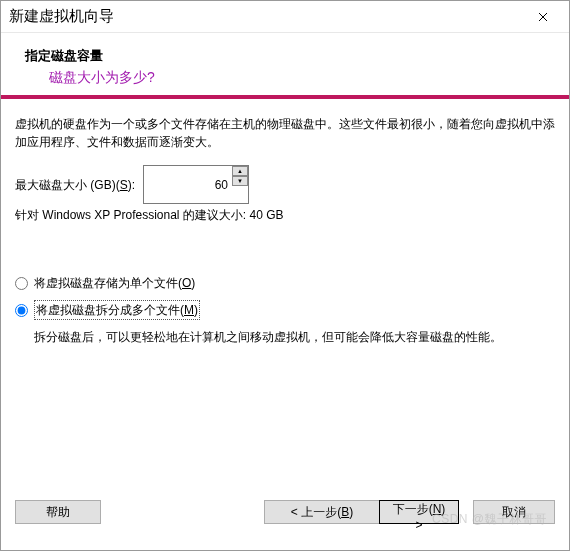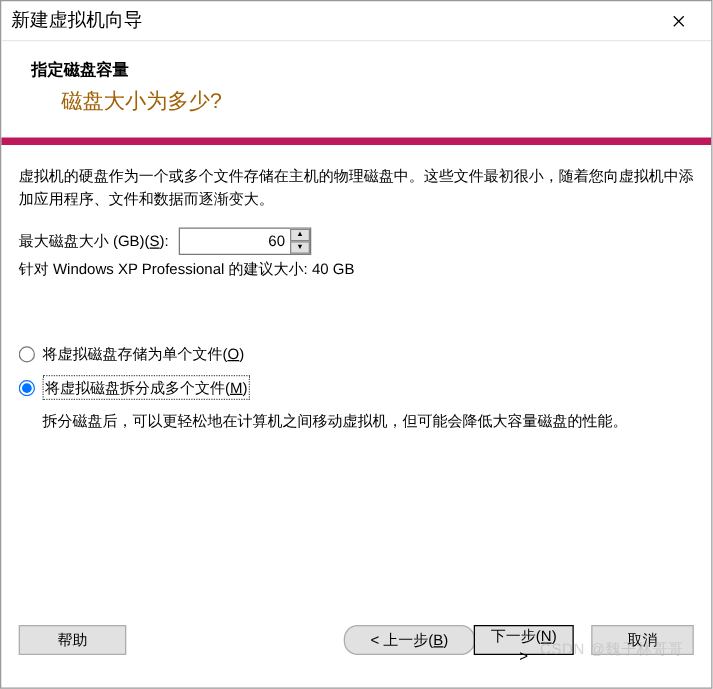--- a/index.html
+++ b/index.html
@@ -34,32 +34,32 @@
       width: 36px;
       height: 24px;
       display: flex;
       align-items: center;
       justify-content: center;
       font-size: 14px;
       color: #000;
       cursor: pointer;
     }
     .header-section {
-      padding: 14px 8px 18px 24px;
-      border-bottom: 6px solid #be185d;
+      padding: 14px 8px 8px 24px;
+      border-bottom: 4px solid #be185d;
     }
     .header-title {
       font-weight: bold;
       font-size: 13px;
       color: #000;
       margin-bottom: 4px;
     }
     .header-subtitle {
-      font-size: 17px;
-      color: #a16207;
+      font-size: 14px;
+      color: #a21caf;
       margin-left: 24px;
     }
     .content {
       flex: 1;
       padding: 16px 14px 0 14px;
       color: #000;
       line-height: 1.5;
     }
     .desc-text {
       margin-bottom: 14px;
@@ -72,21 +72,21 @@
     }
     .size-label .accel {
       text-decoration: underline;
     }
     .spinner-wrap {
       position: relative;
       display: inline-block;
     }
     .size-input {
       width: 106px;
-      height: 22px;
+      height: 39px;
       border: 1px solid #7a7a7a;
       padding: 2px 20px 2px 4px;
       text-align: right;
       font-family: inherit;
       font-size: 12px;
     }
     .spinner-btns {
       position: absolute;
       right: 1px;
       top: 1px;
@@ -153,22 +153,21 @@
       cursor: pointer;
       padding: 0 8px;
     }
     .btn-help {
       width: 86px;
     }
     .spacer {
       flex: 1;
     }
     .btn-back {
-      width: 105px;
-      border-radius: 11px;
+      width: 116px;
     }
     .btn-next {
       width: 80px;
       border: 1px solid #000000;
       margin-left: -1px;
     }
     .btn-cancel {
       width: 82px;
       margin-left: 14px;
     }

